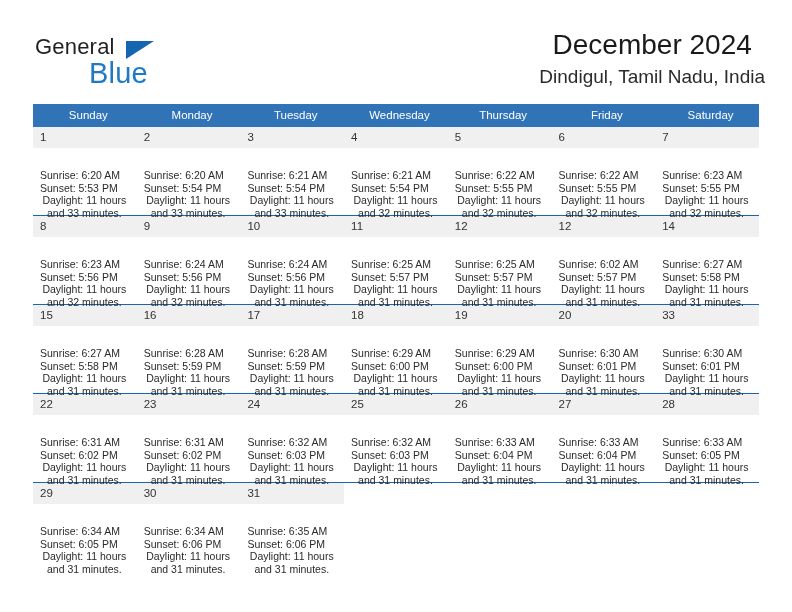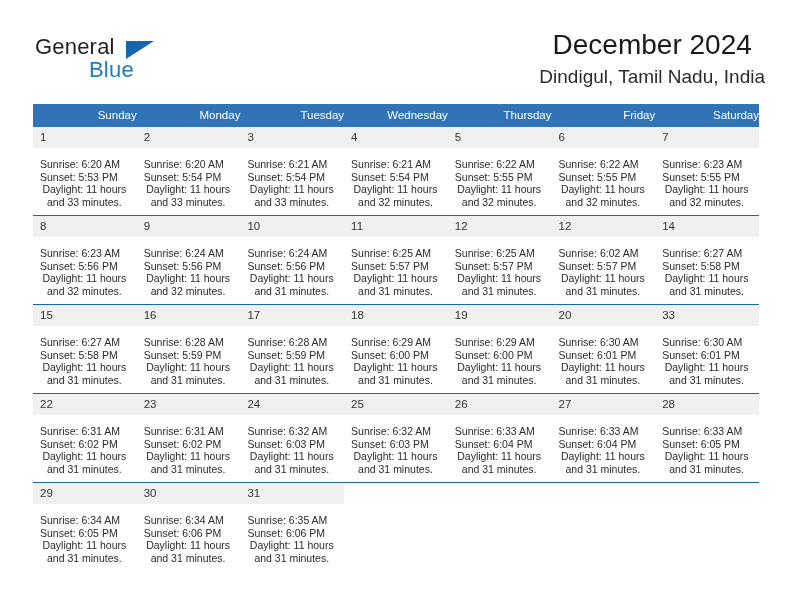--- a/index.html
+++ b/index.html
@@ -52,21 +52,21 @@
     top: 7px;
     width: 0;
     height: 0;
     border-top: 18px solid #1565b0;
     border-right: 28px solid transparent;
   }
   .logo-blue {
     position: absolute;
     left: 54px;
     top: 23px;
-    font-size: 22px;
+    font-size: 29px;
     letter-spacing: 0.2px;
     color: #1f7ac4;
     font-family: "Liberation Sans", sans-serif;
   }
 
   .title-block {
     position: absolute;
     right: 35px;
     top: 28px;
     text-align: right;
@@ -95,21 +95,21 @@
     top: 104px;
     width: 726px;
     border-collapse: collapse;
     table-layout: fixed;
   }
   .calendar th {
     background: #3173b7;
     color: #ffffff;
     font-size: 11.5px;
     font-weight: normal;
-    text-align: right;
+    text-align: center;
     padding: 5px 0 5px 7px;
     height: 12px;
     line-height: 13px;
     border: none;
   }
   .calendar td {
     vertical-align: top;
     padding: 0;
     border: none;
     width: 103.71px;
@@ -130,21 +130,21 @@
     color: #333333;
     line-height: 13px;
     padding: 4px 0 4px 7px;
     height: 13px;
   }
   .cell-empty .daynum {
     background: transparent;
     color: transparent;
   }
   .details {
-    padding: 10px 8px 0 7px;
+    padding: 21px 8px 0 7px;
     font-size: 10.5px;
     line-height: 12.6px;
     color: #2a2a2a;
   }
   .details div {
     white-space: nowrap;
   }
   .details .wrap {
     white-space: normal;
     text-align: center;

